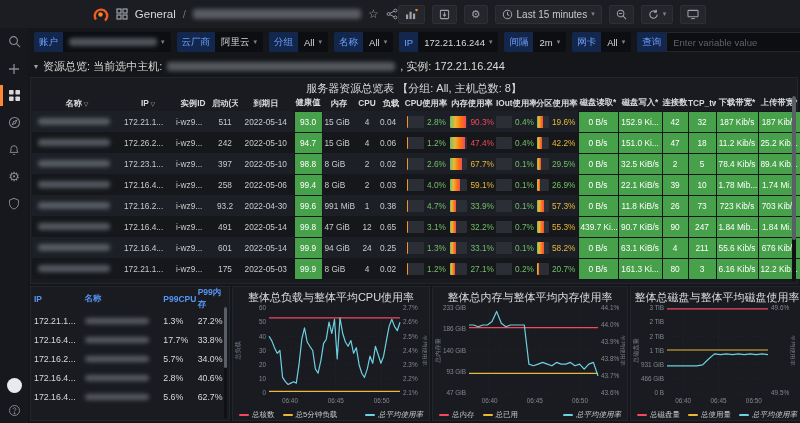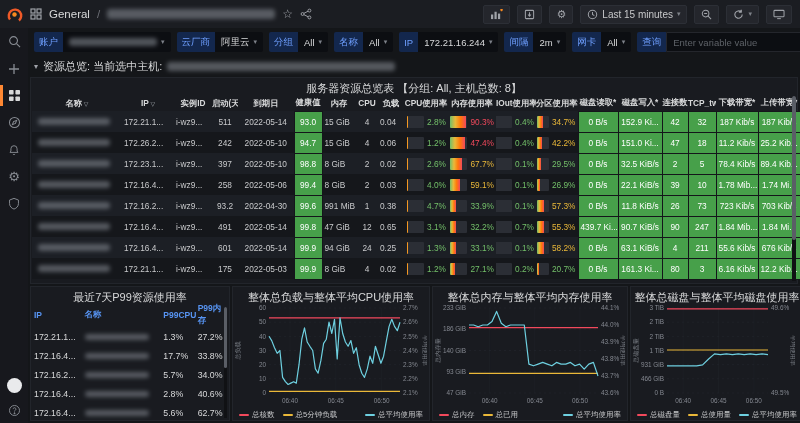--- a/index.html
+++ b/index.html
@@ -2,21 +2,21 @@
 <html><head>
 <meta charset="utf-8">
 <style>
   * { margin:0; padding:0; box-sizing:border-box; }
   html,body { width:800px; height:423px; overflow:hidden; background:#111217;
     font-family:"Liberation Sans","DejaVu Sans",sans-serif; }
   .screen { position:relative; width:800px; height:423px; background:#141619; }
 
   
   .topnav { position:absolute; left:0; top:0; width:800px; height:28px; background:#1b1d22;
-    display:flex; align-items:center; justify-content:space-between; padding:0 8px 0 6px; z-index:5; }
+    display:flex; align-items:center; justify-content:center; padding:0 8px 0 6px; z-index:5; }
   .tn-left, .tn-right { display:flex; align-items:center; gap:7px; }
   .crumb { color:#d8d9da; font-size:11.5px; }
   .crumb-sep { color:#6e7077; font-size:11.5px; }
   .icon { color:#9fa2a8; font-size:12px; line-height:1; display:inline-flex; align-items:center; justify-content:center; }
   .tn-btn { background:#24262c; border:1px solid #2c2f36; border-radius:2px; height:19px;
     display:inline-flex; align-items:center; gap:4px; padding:0 6px; color:#c7c8ca; font-size:10px; }
   .blur { display:inline-block; background:#8a8f97; opacity:.55; border-radius:3px; filter:blur(2px); }
 
   
   .sidebar { position:absolute; left:0; top:28px; width:28px; height:395px; background:#17181d; z-index:4; }
@@ -68,21 +68,21 @@
   .vscroll { position:absolute; right:1px; top:18px; bottom:2px; width:4px; background:#101114; }
   .vthumb { position:absolute; top:0; width:4px; background:#5a5e66; border-radius:2px; }
 
   .bottom-row { display:flex; gap:2px; margin-top:2px; height:135px; }
   .bp { flex:none; }
   .p99-table { width:100%; border-collapse:collapse; table-layout:fixed; }
   .p99-table th { color:#5794F2; font-size:8.5px; font-weight:bold; height:18px; text-align:left; padding:0 3px; }
   .p99-table td { color:#d8d9da; font-size:8.8px; height:19px; padding:0 3px; white-space:nowrap; }
   .legend { display:flex; align-items:center; gap:8px; padding:0 6px; height:12px; }
   .lg-item { display:flex; align-items:center; gap:3px; color:#c7c8ca; font-size:7.5px; white-space:nowrap; }
-  .lg-item:last-child { margin-left:auto; }
+  .lg-item:last-child { margin-left:auto;font-style:italic; }
   .lg-line { width:10px; height:2px; border-radius:1px; }
   svg text { font-family:"Liberation Sans","DejaVu Sans",sans-serif; }
 </style>
 </head>
 <body>
 
 <div class="screen">
 
   <div class="topnav">
     <div class="tn-left">
@@ -269,20 +269,21 @@
         <input class="var-input" placeholder="Enter variable value" style="">
       </div>
   </div>
 
   <div class="dash">
 
     <div class="rowtitle">
       <span class="chev">▾</span>
       <span>资源总览: 当前选中主机: </span>
       <span class="blur" style="width:228px;height:9px;"></span>
+      <span>, 实例: 172.21.16.244</span>
     </div>
 
     <div class="panel table-panel">
       <div class="panel-title">服务器资源总览表 【分组: All, 主机总数: 8】</div>
       <table class="hosts">
         <colgroup>
             <col style="width: 90px;">
             <col style="width: 52px;">
             <col style="width: 38px;">
             <col style="width: 26px;">
@@ -356,21 +357,21 @@
                 <div class="gaugecell">
                   <span class="gbar"></span>
                   <span class="c-green">0.4%</span>
                 </div>
               </td>
               <td>
                 <div class="gaugecell">
                   <span class="gbar small">
                     <span class="gfill" style="width: 51%;"></span>
                   </span>
-                  <span class="c-yellow">34.7%</span>
+                  <span class="c-yellow">19.6%</span>
                 </div>
               </td>
               <td class="bg-green">0 B/s</td>
               <td class="bg-green">152.9 Ki...</td>
               <td class="bg-green">42</td>
               <td class="bg-green">32</td>
               <td class="bg-green">187 Kib/s</td>
               <td class="bg-green">187 Kib/s</td>
             </tr>
             <tr>
@@ -705,21 +706,20 @@
           </tbody>
       </table>
       <div class="vscroll">
           <div class="vthumb" style="height:78%;"></div>
         </div>
     </div>
 
     <div class="bottom-row">
 
       <div class="panel bp" style="width:200px;">
-        <div class="panel-title">最近7天P99资源使用率</div>
         <table class="p99-table">
           <colgroup>
               <col style="width:50px">
               <col style="width:78px">
               <col style="width:34px">
               <col style="width:34px">
             </colgroup>
           <thead>
               <tr>
             <th>IP</th>

